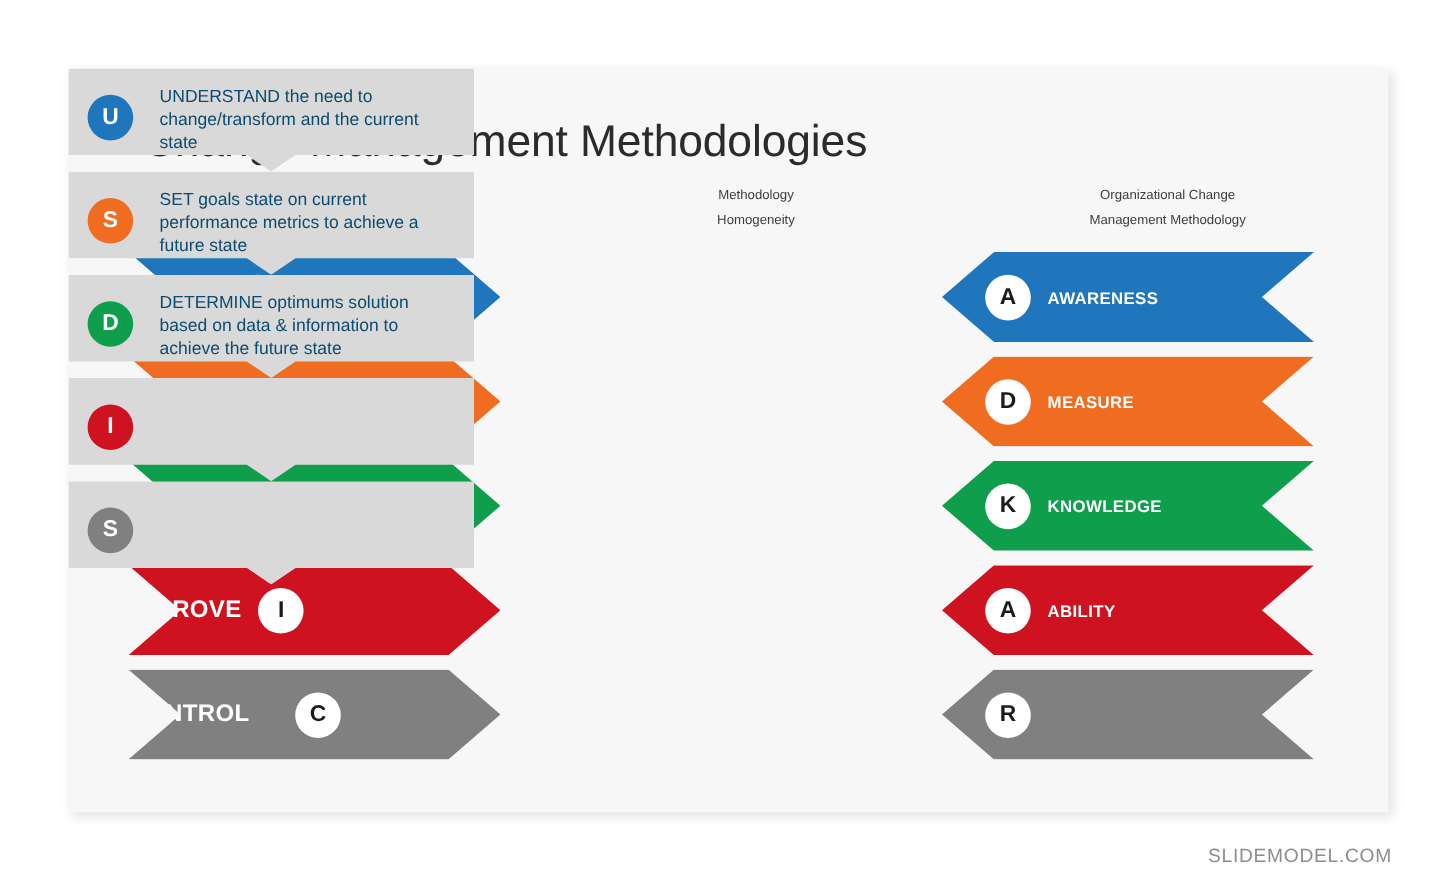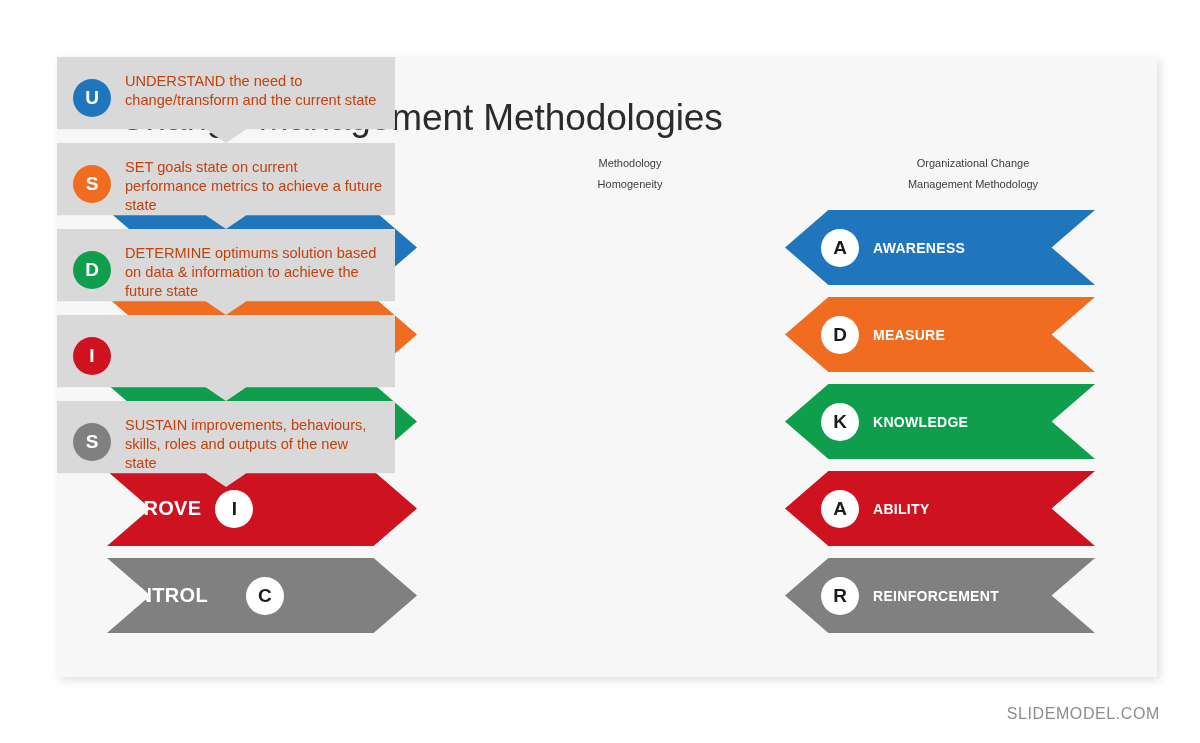--- a/index.html
+++ b/index.html
@@ -144,24 +144,24 @@
     font-size: 19px;
     font-weight: bold;
     display: flex;
     align-items: center;
     justify-content: center;
     flex: 0 0 auto;
     margin-top: 9px;
   }
 
   .mid-text {
-    margin-left: 14px;
+    margin-left: 22px;
     font-size: 14.6px;
     line-height: 19px;
-    color: #c2410c;
+    color: #0c4a6e;
     padding-top: 2px;
   }
 
   
   .watermark {
     position: absolute;
     right: 40px;
     bottom: 20px;
     font-size: 16px;
     color: #8d8d8d;
@@ -214,40 +214,38 @@
     </div>
     <div class="mid-box r2" style="background: rgb(217, 217, 217);">
       <span class="badge-color" style="background: rgb(14, 158, 76);">D</span>
       <span class="mid-text">DETERMINE optimums solution based on data &amp; information to achieve the future state</span>
     </div>
     <div class="mid-box r3" style="background: rgb(217, 217, 217);">
       <span class="badge-color" style="background: rgb(206, 18, 32);">I</span>
     </div>
     <div class="mid-box r4" style="background: rgb(217, 217, 217);">
       <span class="badge-color" style="background: rgb(128, 128, 128);">S</span>
-      <span class="mid-text">SUSTAIN improvements, behaviours, skills, roles and outputs of the new state</span>
     </div>
 
     <div class="row r0 chev-right" style="background: rgb(31, 118, 189);">
       <span class="badge-white">A</span>
       <span class="label">AWARENESS</span>
     </div>
     <div class="row r1 chev-right" style="background: rgb(239, 108, 33);">
       <span class="badge-white">D</span>
       <span class="label">MEASURE</span>
     </div>
     <div class="row r2 chev-right" style="background: rgb(14, 158, 76);">
       <span class="badge-white">K</span>
       <span class="label">KNOWLEDGE</span>
     </div>
     <div class="row r3 chev-right" style="background: rgb(206, 18, 32);">
       <span class="badge-white">A</span>
       <span class="label">ABILITY</span>
     </div>
     <div class="row r4 chev-right" style="background: rgb(128, 128, 128);">
       <span class="badge-white">R</span>
-      <span class="label">REINFORCEMENT</span>
     </div>
 
   </div>
 
   <div class="watermark">SLIDEMODEL.COM</div>
 </div>
 
 </body></html>

